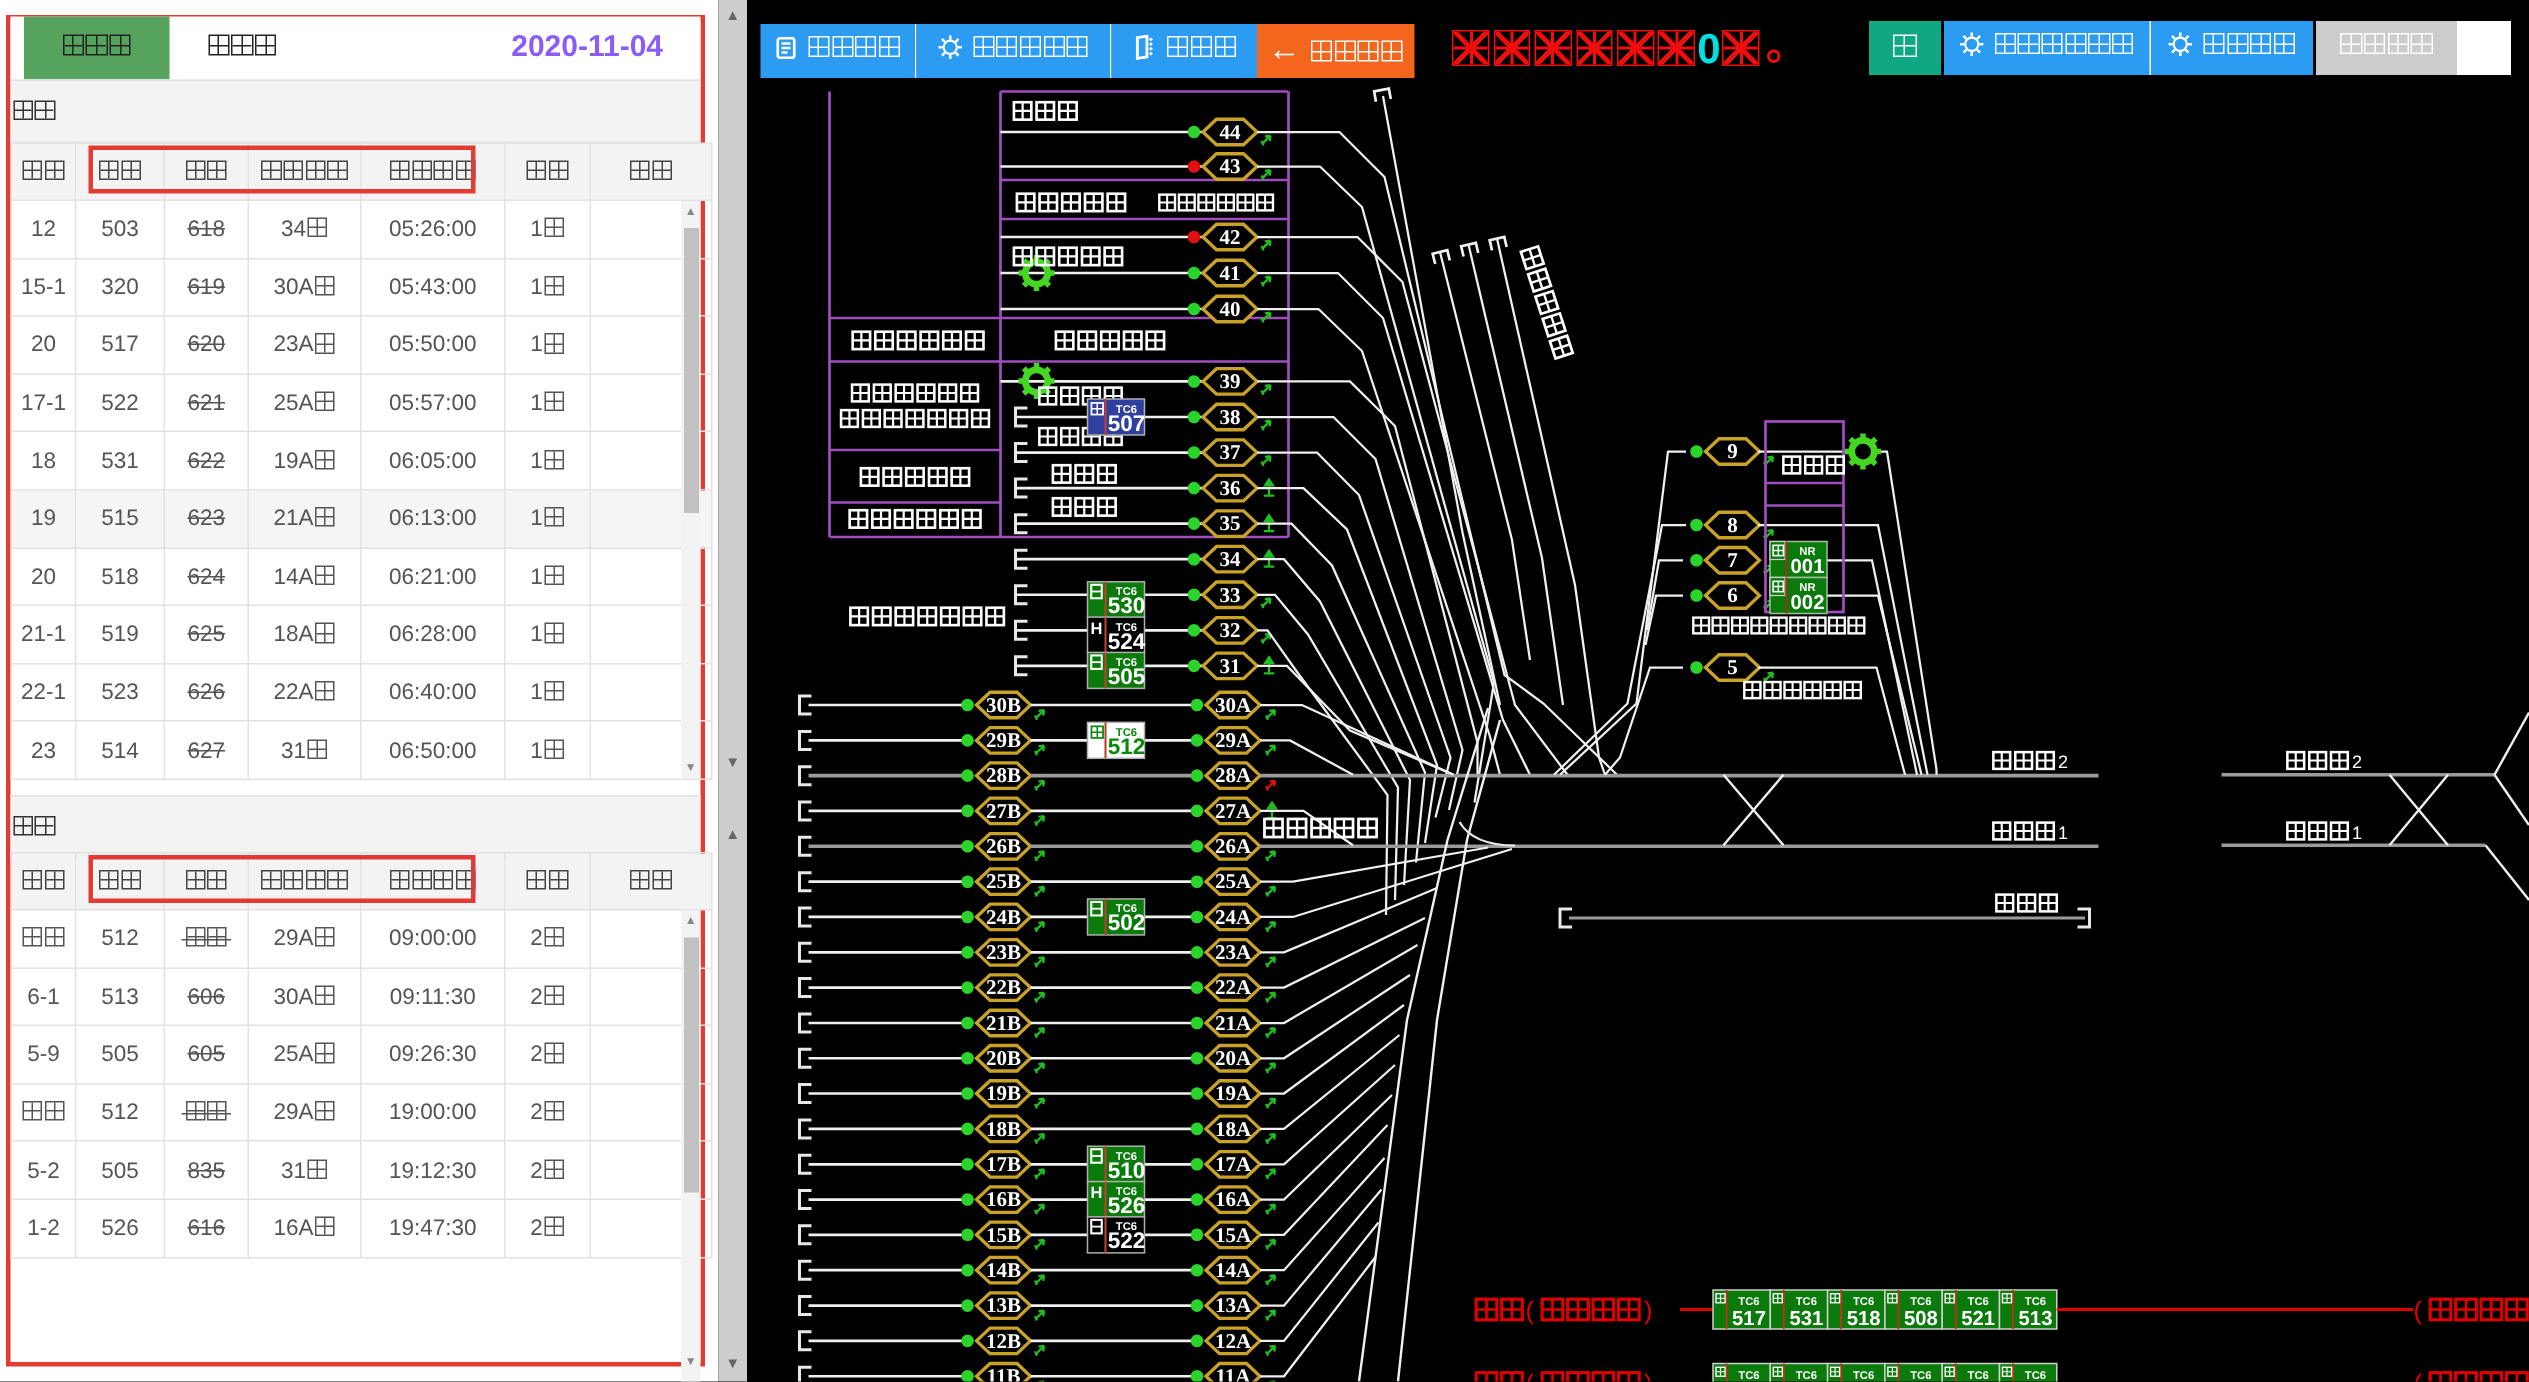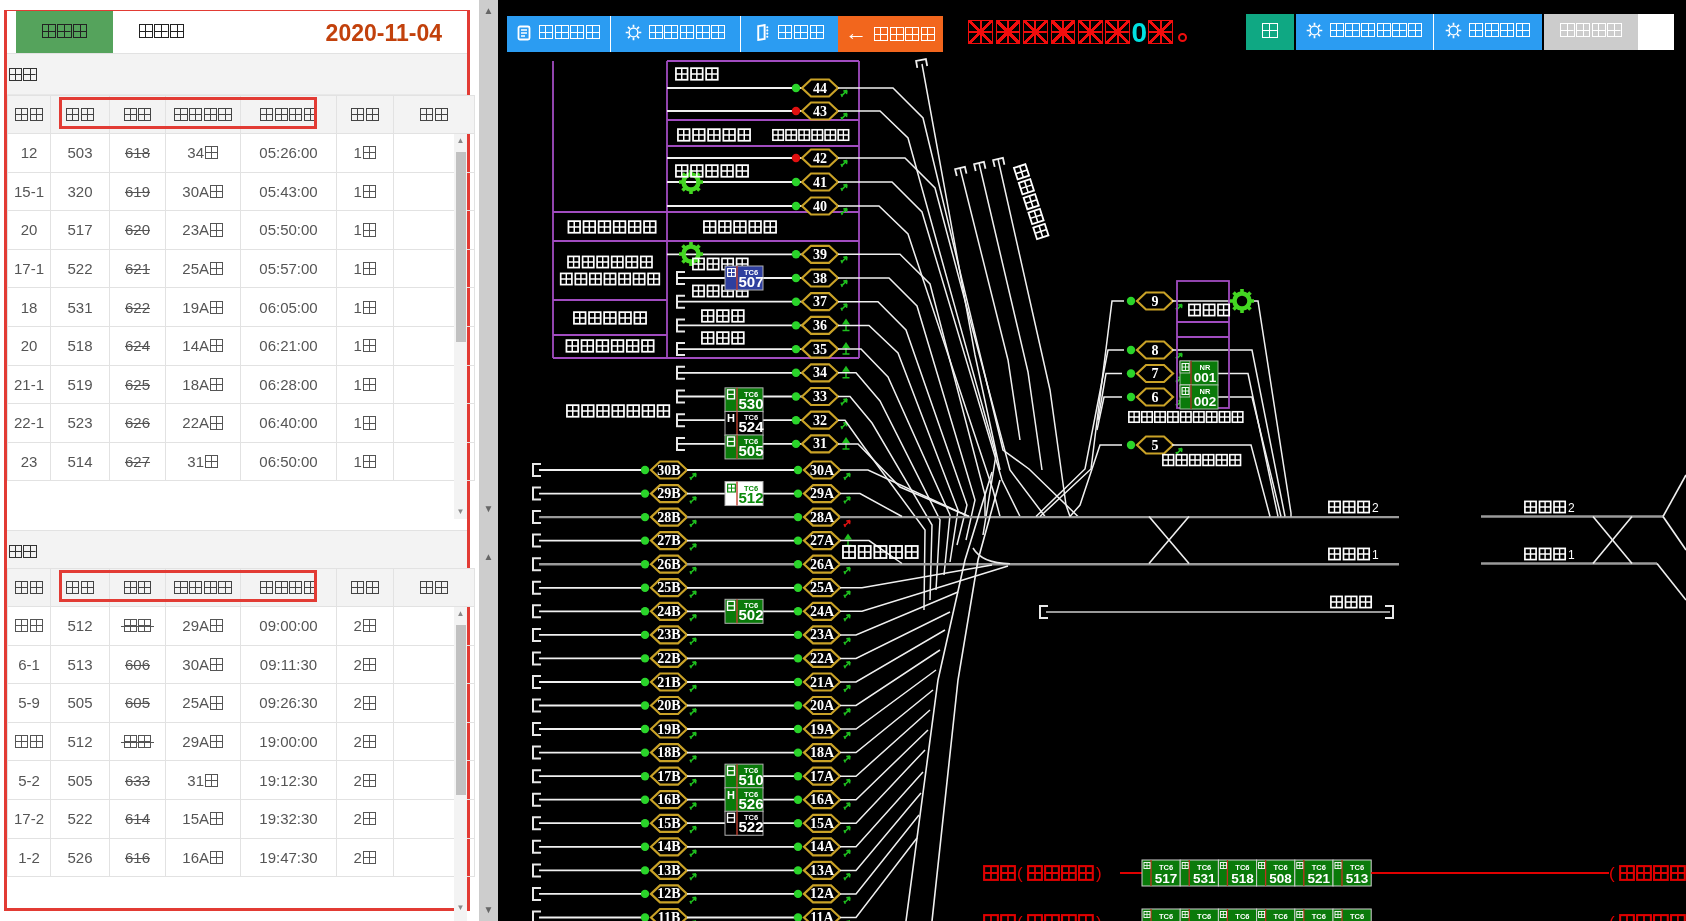--- a/index.html
+++ b/index.html
@@ -4,21 +4,21 @@
 html,body{width:1686px;height:921px;overflow:hidden;background:#000;font-family:"Liberation Sans",sans-serif}
 .cj{display:inline-block;width:.88em;height:.88em;border:.07em solid;margin:0 .05em;vertical-align:-.08em;
  background:linear-gradient(currentColor,currentColor) center/0.07em 100% no-repeat,
  linear-gradient(currentColor,currentColor) center/100% 0.07em no-repeat}
 #panel{position:absolute;left:0;top:0;width:479px;height:921px;background:#fff;z-index:5}
 #redbox{position:absolute;left:4px;top:10px;width:466px;height:901px;border:3px solid #e23b34}
 #tabs{position:absolute;left:7px;top:11px;width:460px;height:42px;background:#fff}
 .tab{float:left;width:97px;height:42px;line-height:42px;text-align:center;font-size:16px;color:#222}
 .tab.green{margin-left:9px}
 .tab.green{background:#55a35c;}
-#date{position:absolute;right:25px;top:9px;color:#c2410c;font-weight:bold;font-size:23px}
+#date{position:absolute;right:25px;top:9px;color:#8b5cf6;font-weight:bold;font-size:20px}
 .secband{position:absolute;left:7px;width:460px;height:42px;background:#f3f3f3;line-height:42px;font-size:15px;color:#333;padding-left:1px;border-top:1px solid #e2e2e2;border-bottom:1px solid #e8e8e8}
 table.tt{position:absolute;left:7px;width:446px;border-collapse:collapse;table-layout:fixed;font-size:15px;color:#555}
 .tt th,.tt td{border:1px solid #e2e2e2;text-align:center;height:38.6px;font-weight:normal;overflow:hidden}
 .tt tr.hd{background:#f3f3f3;height:38px}
 .tt tr.hd th{height:38px;color:#444}
 .tt th:nth-child(1),.tt td:nth-child(1){width:43px}
 .tt th:nth-child(2),.tt td:nth-child(2){width:59px}
 .tt th:nth-child(3),.tt td:nth-child(3){width:56px}
 .tt th:nth-child(4),.tt td:nth-child(4){width:75px}
 .tt th:nth-child(5),.tt td:nth-child(5){width:96px}
@@ -810,20 +810,29 @@
         </tr>
         <tr>
           <td>18</td>
           <td>531</td>
           <td><span class="st">622</span></td>
           <td>19A<i class="cj"></i></td>
           <td>06:05:00</td>
           <td>1<i class="cj"></i></td>
           <td></td>
         </tr>
+        <tr class="alt">
+          <td>19</td>
+          <td>515</td>
+          <td><span class="st">623</span></td>
+          <td>21A<i class="cj"></i></td>
+          <td>06:13:00</td>
+          <td>1<i class="cj"></i></td>
+          <td></td>
+        </tr>
         <tr>
           <td>20</td>
           <td>518</td>
           <td><span class="st">624</span></td>
           <td>14A<i class="cj"></i></td>
           <td>06:21:00</td>
           <td>1<i class="cj"></i></td>
           <td></td>
         </tr>
         <tr>
@@ -905,32 +914,23 @@
           <td>512</td>
           <td><span class="stx"><i class="cj"></i><i class="cj"></i></span></td>
           <td>29A<i class="cj"></i></td>
           <td>19:00:00</td>
           <td>2<i class="cj"></i></td>
           <td></td>
         </tr>
         <tr>
           <td>5-2</td>
           <td>505</td>
-          <td><span class="st">633</span></td>
+          <td><span class="st">835</span></td>
           <td>31<i class="cj"></i></td>
           <td>19:12:30</td>
-          <td>2<i class="cj"></i></td>
-          <td></td>
-        </tr>
-        <tr>
-          <td>17-2</td>
-          <td>522</td>
-          <td><span class="st">614</span></td>
-          <td>15A<i class="cj"></i></td>
-          <td>19:32:30</td>
           <td>2<i class="cj"></i></td>
           <td></td>
         </tr>
         <tr>
           <td>1-2</td>
           <td>526</td>
           <td><span class="st">616</span></td>
           <td>16A<i class="cj"></i></td>
           <td>19:47:30</td>
           <td>2<i class="cj"></i></td>

